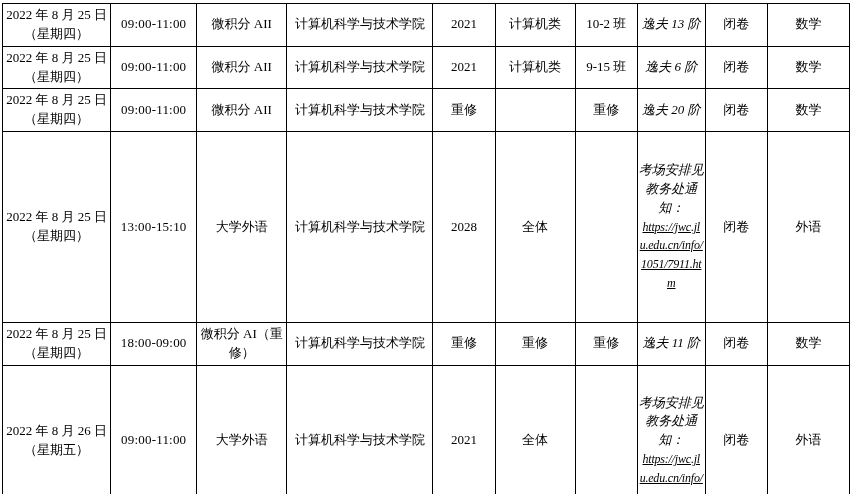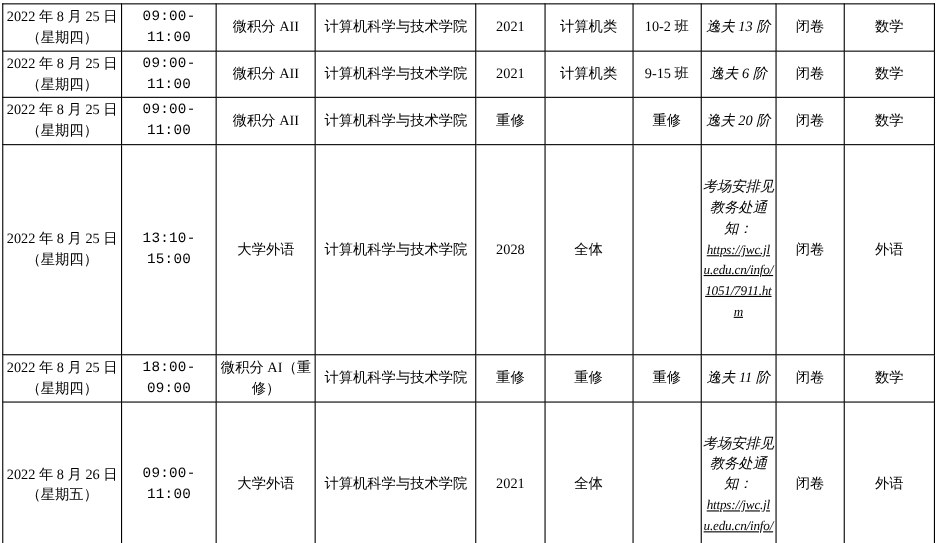--- a/index.html
+++ b/index.html
@@ -40,21 +40,21 @@
   .col-class  { width: 62px;  }
   .col-room   { width: 68px;  }
   .col-type   { width: 62px;  }
   .col-subj   { width: 82px;  }
 
   .date-cell {
     font-size: 12.5px;
     line-height: 1.5;
   }
   .time-cell {
-    font-family: Liberation Mono, monospace;
+    font-family: Liberation Serif, serif;
     font-size: 12.5px;
     letter-spacing: 0.2px;
   }
   .room-cell {
     font-size: 12.5px;
     line-height: 1.5;
     font-style: italic;
   }
   .room-link {
     text-decoration: underline;
@@ -114,21 +114,21 @@
         <td>计算机科学与技术学院</td>
         <td>重修</td>
         <td></td>
         <td>重修</td>
         <td class="room-cell">逸夫 20 阶</td>
         <td>闭卷</td>
         <td>数学</td>
       </tr>
       <tr class="tall-row">
         <td class="date-cell">2022 年 8 月 25 日（星期四）</td>
-        <td class="time-cell">13:10-15:00</td>
+        <td class="time-cell">13:00-15:10</td>
         <td>大学外语</td>
         <td>计算机科学与技术学院</td>
         <td>2028</td>
         <td>全体</td>
         <td></td>
         <td class="room-cell"><span class="nowrap-note">考场安排见教务处通知：</span><span class="room-link">https://jwc.jlu.edu.cn/info/1051/7911.htm</span></td>
         <td>闭卷</td>
         <td>外语</td>
       </tr>
       <tr>

